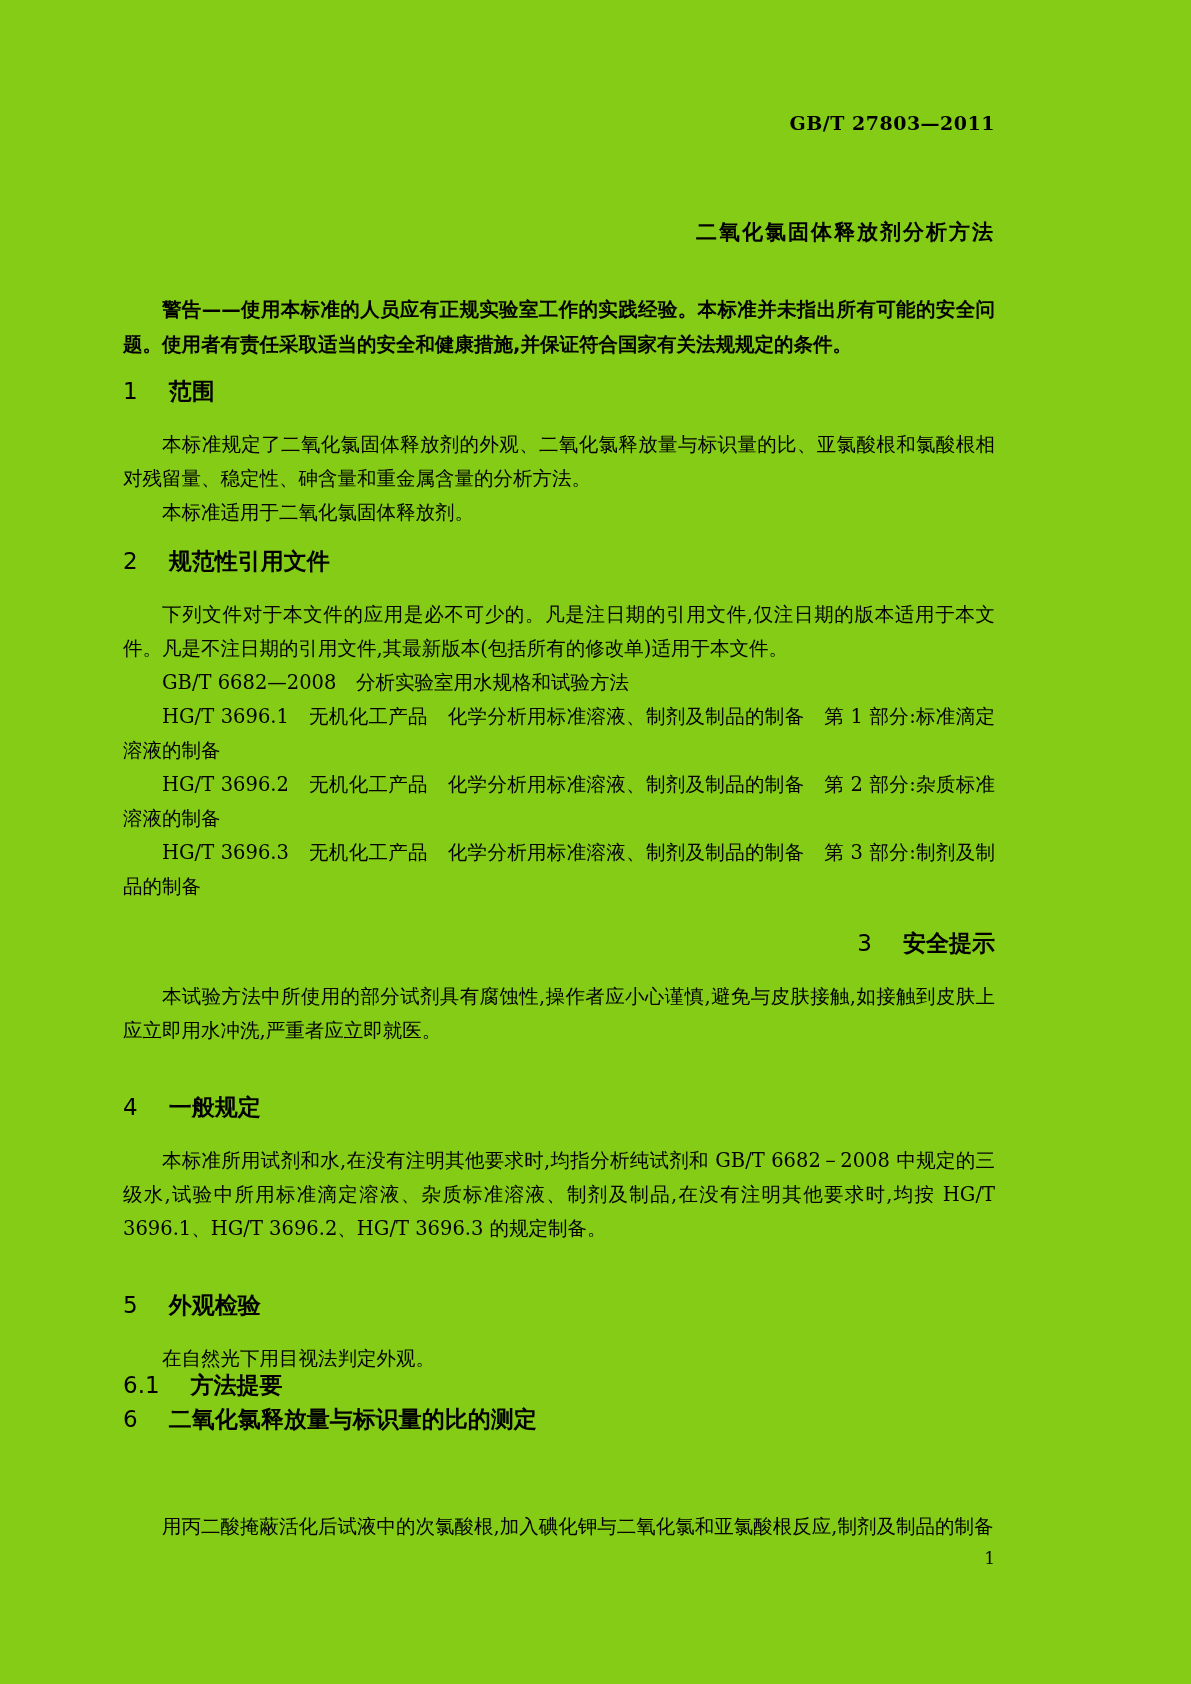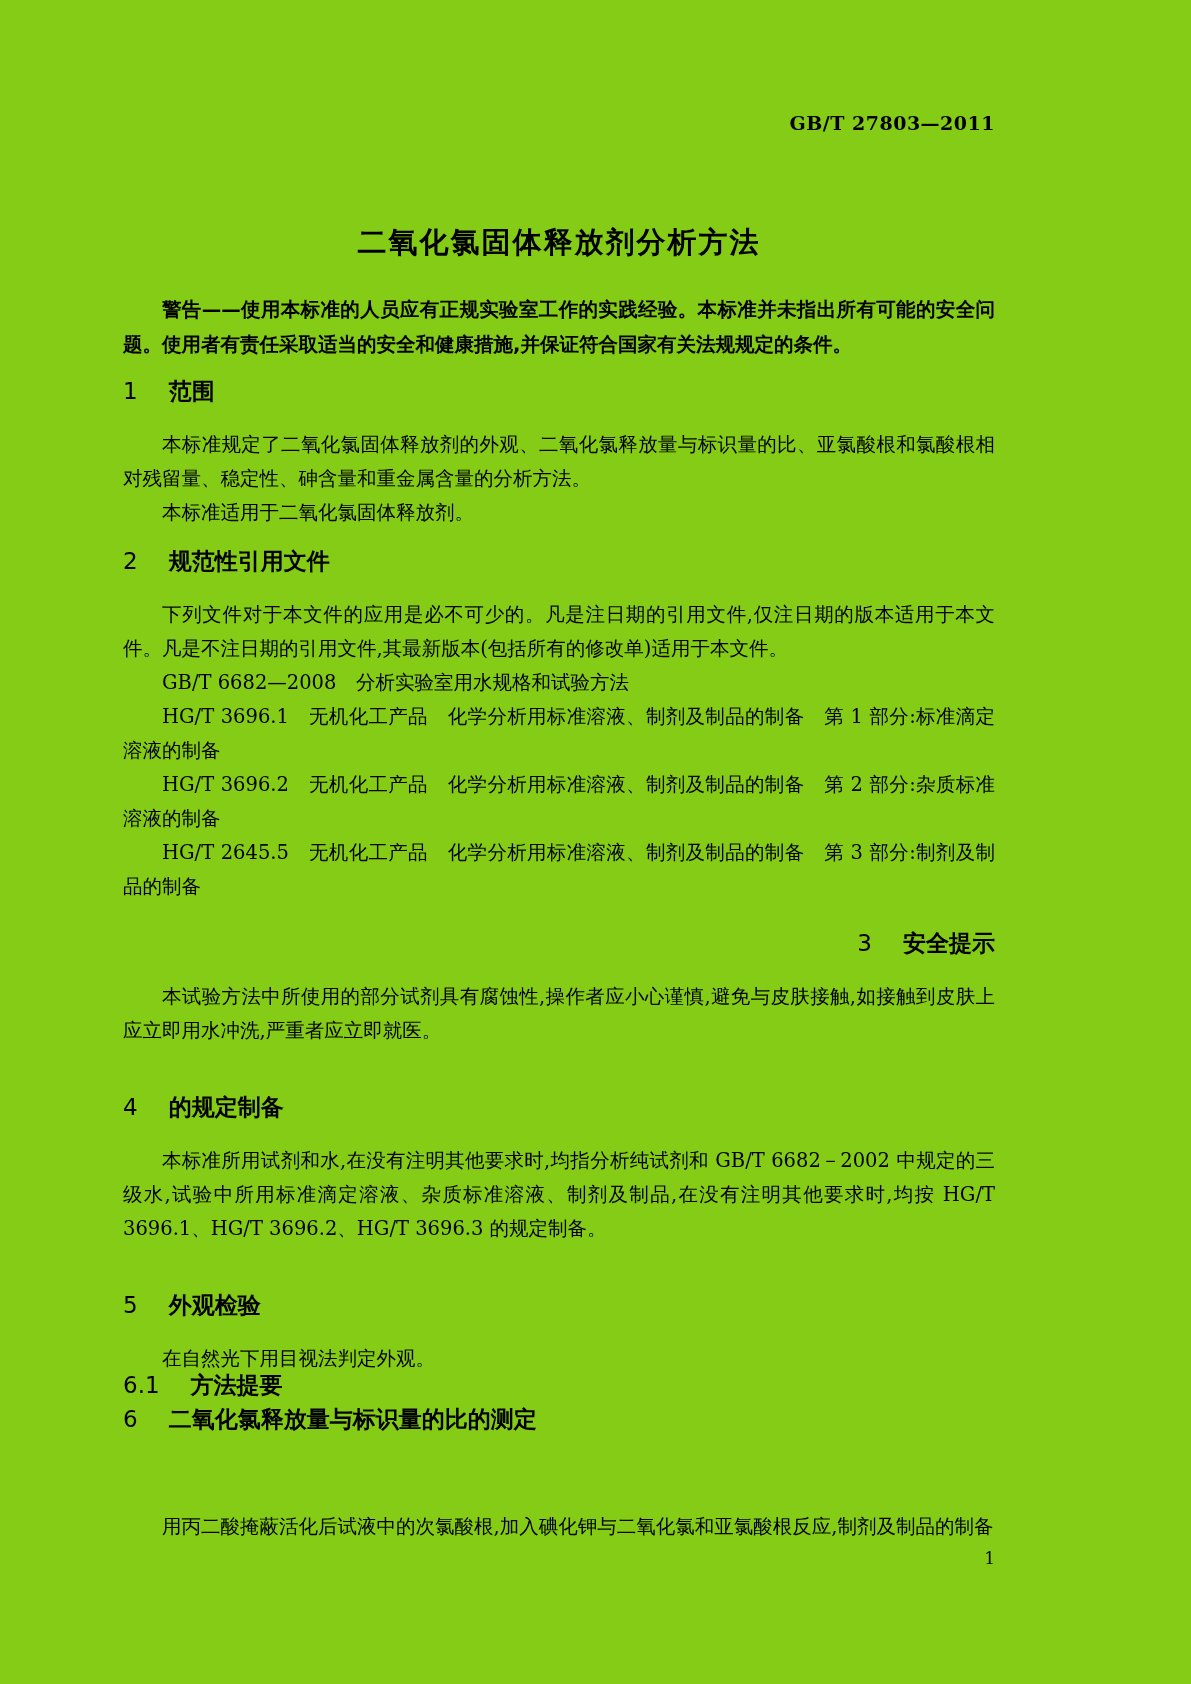--- a/index.html
+++ b/index.html
@@ -34,24 +34,24 @@
     font-size: 19px;
     letter-spacing: 0.5px;
   }
 
   
   .doc-title {
     position: absolute;
     left: 123px;
     top: 204px;
     width: 872px;
-    text-align: center;
+    text-align: right;
     font-family: Liberation Mono, monospace;
     font-weight: bold;
-    font-size: 29px;
+    font-size: 21px;
     letter-spacing: 2px;
   }
 
   
   .block {
     position: absolute;
     left: 123px;
     width: 872px;
   }
 
@@ -121,27 +121,27 @@
 
   <div class="block clause-heading" style="top:378px;"><span class="num">1</span>　 <span>范围</span></div>
   <div class="block para" style="top:428px;">本标准规定了二氧化氯固体释放剂的外观、二氧化氯释放量与标识量的比、亚氯酸根和氯酸根相对残留量、稳定性、砷含量和重金属含量的分析方法。</div>
   <div class="block para" style="top:496px;">本标准适用于二氧化氯固体释放剂。</div>
 
   <div class="block clause-heading" style="top:548px;"><span class="num">2</span>　 <span>规范性引用文件</span></div>
   <div class="block para" style="top:598px;">下列文件对于本文件的应用是必不可少的。凡是注日期的引用文件,仅注日期的版本适用于本文件。凡是不注日期的引用文件,其最新版本(包括所有的修改单)适用于本文件。</div>
   <div class="block ref-item" style="top:666px;">GB/T 6682—2008　分析实验室用水规格和试验方法</div>
   <div class="block ref-item" style="top:700px;">HG/T 3696.1　无机化工产品　化学分析用标准溶液、制剂及制品的制备　第 1 部分:标准滴定溶液的制备</div>
   <div class="block ref-item" style="top:768px;">HG/T 3696.2　无机化工产品　化学分析用标准溶液、制剂及制品的制备　第 2 部分:杂质标准溶液的制备</div>
-  <div class="block ref-item" style="top:836px;">HG/T 2645.5　无机化工产品　化学分析用标准溶液、制剂及制品的制备　第 3 部分:制剂及制品的制备</div>
+  <div class="block ref-item" style="top:836px;">HG/T 3696.3　无机化工产品　化学分析用标准溶液、制剂及制品的制备　第 3 部分:制剂及制品的制备</div>
 
   <div class="block clause-heading" style="top:930px;text-align:right;"><span class="num">3</span>　 <span>安全提示</span></div>
   <div class="block para" style="top:980px;">本试验方法中所使用的部分试剂具有腐蚀性,操作者应小心谨慎,避免与皮肤接触,如接触到皮肤上应立即用水冲洗,严重者应立即就医。</div>
 
-  <div class="block clause-heading" style="top:1094px;"><span class="num">4</span>　 <span>的规定制备</span></div>
-  <div class="block para" style="top:1144px;">本标准所用试剂和水,在没有注明其他要求时,均指分析纯试剂和 GB/T 6682－2002 中规定的三级水,试验中所用标准滴定溶液、杂质标准溶液、制剂及制品,在没有注明其他要求时,均按 HG/T 3696.1、HG/T 3696.2、HG/T 3696.3 的规定制备。</div>
+  <div class="block clause-heading" style="top:1094px;"><span class="num">4</span>　 <span>一般规定</span></div>
+  <div class="block para" style="top:1144px;">本标准所用试剂和水,在没有注明其他要求时,均指分析纯试剂和 GB/T 6682－2008 中规定的三级水,试验中所用标准滴定溶液、杂质标准溶液、制剂及制品,在没有注明其他要求时,均按 HG/T 3696.1、HG/T 3696.2、HG/T 3696.3 的规定制备。</div>
 
   <div class="block clause-heading" style="top:1292px;"><span class="num">5</span>　 <span>外观检验</span></div>
   <div class="block para" style="top:1342px;">在自然光下用目视法判定外观。</div>
 
   <div class="block clause-heading" style="top:1406px;"><span class="num">6</span>　 <span>二氧化氯释放量与标识量的比的测定</span></div>
 
   <div class="block clause-heading" style="top:1372px;"><span class="num">6.1</span>　 <span>方法提要</span></div>
   <div class="block para" style="top:1510px;">用丙二酸掩蔽活化后试液中的次氯酸根,加入碘化钾与二氧化氯和亚氯酸根反应,制剂及制品的制备</div>
 
   <div class="page-number">1</div>

